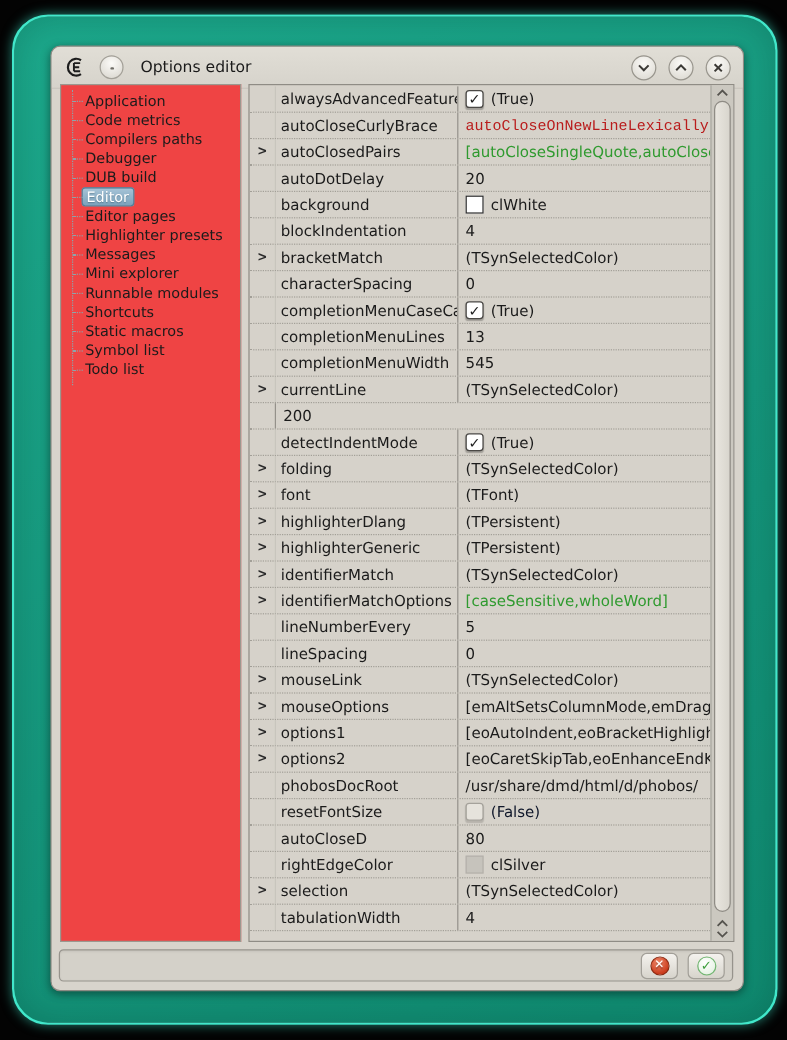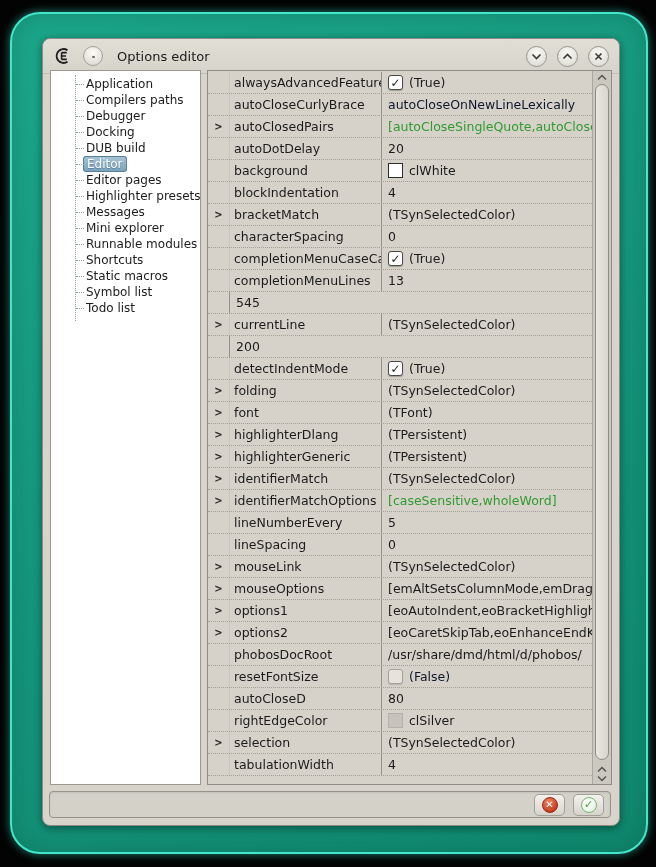--- a/index.html
+++ b/index.html
@@ -38,21 +38,21 @@
   .wtitle { margin-left:14px; font-size:13px; color:#1a1a1a; }
   .tbspacer { flex:1; }
   .tbbtn {
     width:21px; height:21px; border-radius:50%; margin-left:10px;
     background:radial-gradient(circle at 50% 32%, #fbfaf7, #d9d6ce);
     border:1px solid #98958d; display:flex; align-items:center; justify-content:center;
   }
   
   .sidebar {
     position:absolute; left:7px; top:31px; width:151px; height:715px;
-    background:#ffffff; border:1px solid #9b988f;padding-left:15px;
+    background:#ef4444; border:1px solid #9b988f;
   }
   .tree { list-style:none; position:relative; padding-top:5px; font-size:12px; }
   .tree::before {
     content:''; position:absolute; left:9px; top:4px; height:246px;
     border-left:1px dotted #8da4aa;
   }
   .tree li { height:16px; line-height:16px; padding-left:20px; position:relative; white-space:nowrap; }
   .tree li::before {
     content:''; position:absolute; left:10px; top:8px; width:8px;
     border-top:1px dotted #8da4aa;
@@ -160,23 +160,23 @@
     <span class="tbbtn">
       <svg width="9" height="9" viewBox="0 0 9 9">
           <path d="M1.5 1.5 L7.5 7.5 M7.5 1.5 L1.5 7.5" stroke="#3c3a36" stroke-width="1.7"></path>
         </svg>
     </span>
   </div>
 
   <div class="sidebar">
     <ul class="tree">
         <li><span>Application</span></li>
+        <li><span>Code metrics</span></li>
         <li><span>Compilers paths</span></li>
         <li><span>Debugger</span></li>
-        <li><span>Docking</span></li>
         <li><span>DUB build</span></li>
         <li><span class="pill">Editor</span></li>
         <li><span>Editor pages</span></li>
         <li><span>Highlighter presets</span></li>
         <li><span>Messages</span></li>
         <li><span>Mini explorer</span></li>
         <li><span>Runnable modules</span></li>
         <li><span>Shortcuts</span></li>
         <li><span>Static macros</span></li>
         <li><span>Symbol list</span></li>
@@ -193,21 +193,21 @@
             <span class="cb">
               <span>✓</span>
             </span>
             <span>(True)</span>
           </span>
         </div>
         <div class="row">
           <span class="cgut"></span>
           <span class="cname">autoCloseCurlyBrace</span>
           <span class="cval">
-            <span style="color: #0f172a;">autoCloseOnNewLineLexically</span>
+            <span style="color: #b91c1c; font-family: Liberation Mono, monospace;">autoCloseOnNewLineLexically</span>
           </span>
         </div>
         <div class="row">
           <span class="cgut">
             <span class="exp">&gt;</span>
           </span>
           <span class="cname">autoClosedPairs</span>
           <span class="cval">
             <span style="color: rgb(47, 154, 47);">[autoCloseSingleQuote,autoCloseD</span>
           </span>
@@ -262,20 +262,21 @@
         </div>
         <div class="row">
           <span class="cgut"></span>
           <span class="cname">completionMenuLines</span>
           <span class="cval">
             <span>13</span>
           </span>
         </div>
         <div class="row">
           <span class="cgut"></span>
+          <span class="cname">completionMenuWidth</span>
           <span class="cval">
             <span>545</span>
           </span>
         </div>
         <div class="row">
           <span class="cgut">
             <span class="exp">&gt;</span>
           </span>
           <span class="cname">currentLine</span>
           <span class="cval">

